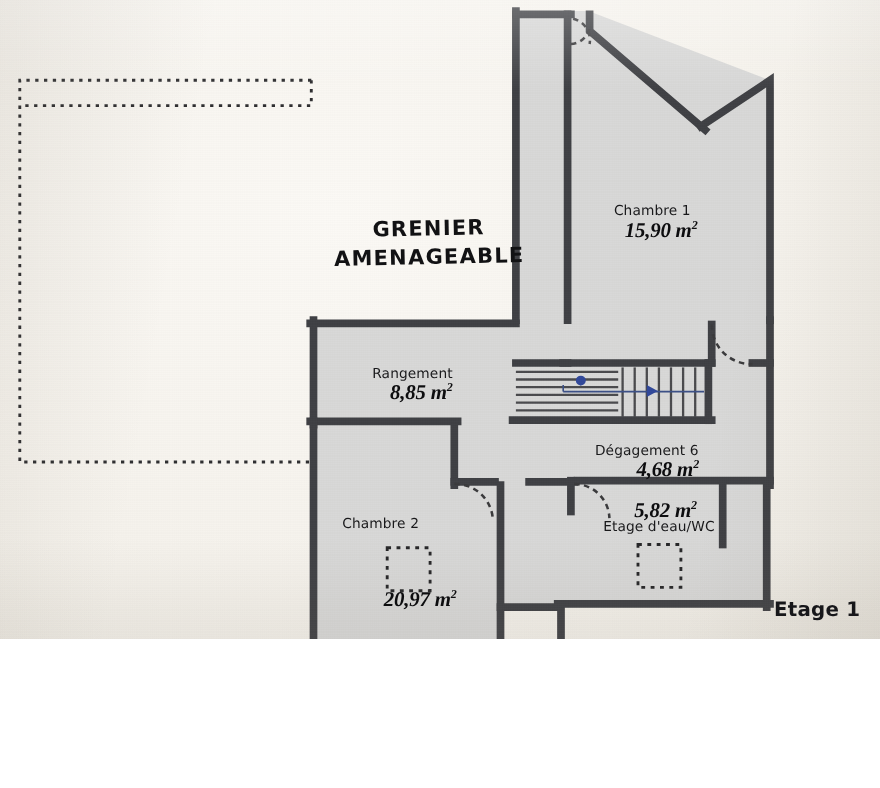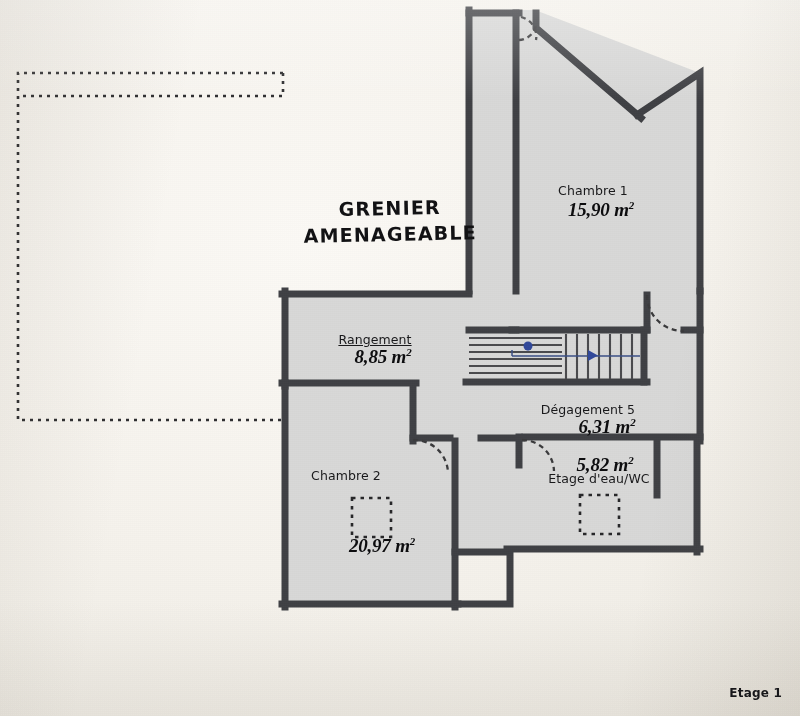--- a/index.html
+++ b/index.html
@@ -7,21 +7,21 @@
     margin: 0;
     padding: 0;
     background: #ffffff;
   }
   body {
     font-family: "Liberation Sans", sans-serif;
   }
   #sheet {
     position: relative;
     width: 800px;
-    height: 716px;
+    height: 581px;
     overflow: hidden;
     background: #f7f4ef;
     background-image:
       radial-gradient(ellipse 900px 700px at 38% 34%, #fbf9f5 0%, #f5f2ec 46%, #efece5 76%, #e9e5dd 100%);
   }
   
   #grain {
     position: absolute;
     inset: 0;
     pointer-events: none;
@@ -125,21 +125,21 @@
     font-weight: 700;
     letter-spacing: 1.2px;
     color: #121214;
     line-height: 1.35;
     text-align: center;
     transform: translateX(-50%) rotate(-1.2deg);
   }
   .sheet-caption {
     position: absolute;
     font-family: "DejaVu Sans", sans-serif;
-    font-size: 12px;
+    font-size: 18px;
     font-weight: 700;
     color: #17171a;
     letter-spacing: .2px;
   }
 </style>
 </head>
 <body>
 
 <div id="sheet">
 
@@ -237,24 +237,24 @@
     <rect class="velux" x="352" y="498" width="39" height="39"></rect>
     <rect class="velux" x="580" y="495" width="39" height="39"></rect>
   </svg>
 
   <div id="grain"></div>
   <div id="vignette"></div>
 
   <div id="labels">
       <div class="lbl room-name" style="left: 593px; top: 183px;">Chambre 1</div>
       <div class="lbl room-area" style="left: 601px; top: 199px;"><span>15,90 m</span><sup>2</sup></div>
-      <div class="lbl room-name" style="left: 375px; top: 332px; text-decoration: underline;">Rangement</div>
+      <div class="lbl room-name" style="left: 375px; top: 332px;">Rangement</div>
       <div class="lbl room-area" style="left: 383px; top: 346px;"><span>8,85 m</span><sup>2</sup></div>
-      <div class="lbl room-name" style="left: 588px; top: 402px;">Dégagement 5</div>
-      <div class="lbl room-area" style="left: 607px; top: 416px;"><span>6,31 m</span><sup>2</sup></div>
+      <div class="lbl room-name" style="left: 588px; top: 402px;">Dégagement 6</div>
+      <div class="lbl room-area" style="left: 607px; top: 416px;"><span>4,68 m</span><sup>2</sup></div>
       <div class="lbl room-name" style="left: 599px; top: 471px;">Etage d'eau/WC</div>
       <div class="lbl room-area" style="left: 605px; top: 454px;"><span>5,82 m</span><sup>2</sup></div>
       <div class="lbl room-name" style="left: 346px; top: 468px;">Chambre 2</div>
       <div class="lbl room-area" style="left: 382px; top: 535px;"><span>20,97 m</span><sup>2</sup></div>
     </div>
 
   <div class="lbl grenier" style="left:390px; top:196px;">
     <div>GRENIER</div>
     <div>AMENAGEABLE</div>
   </div>

